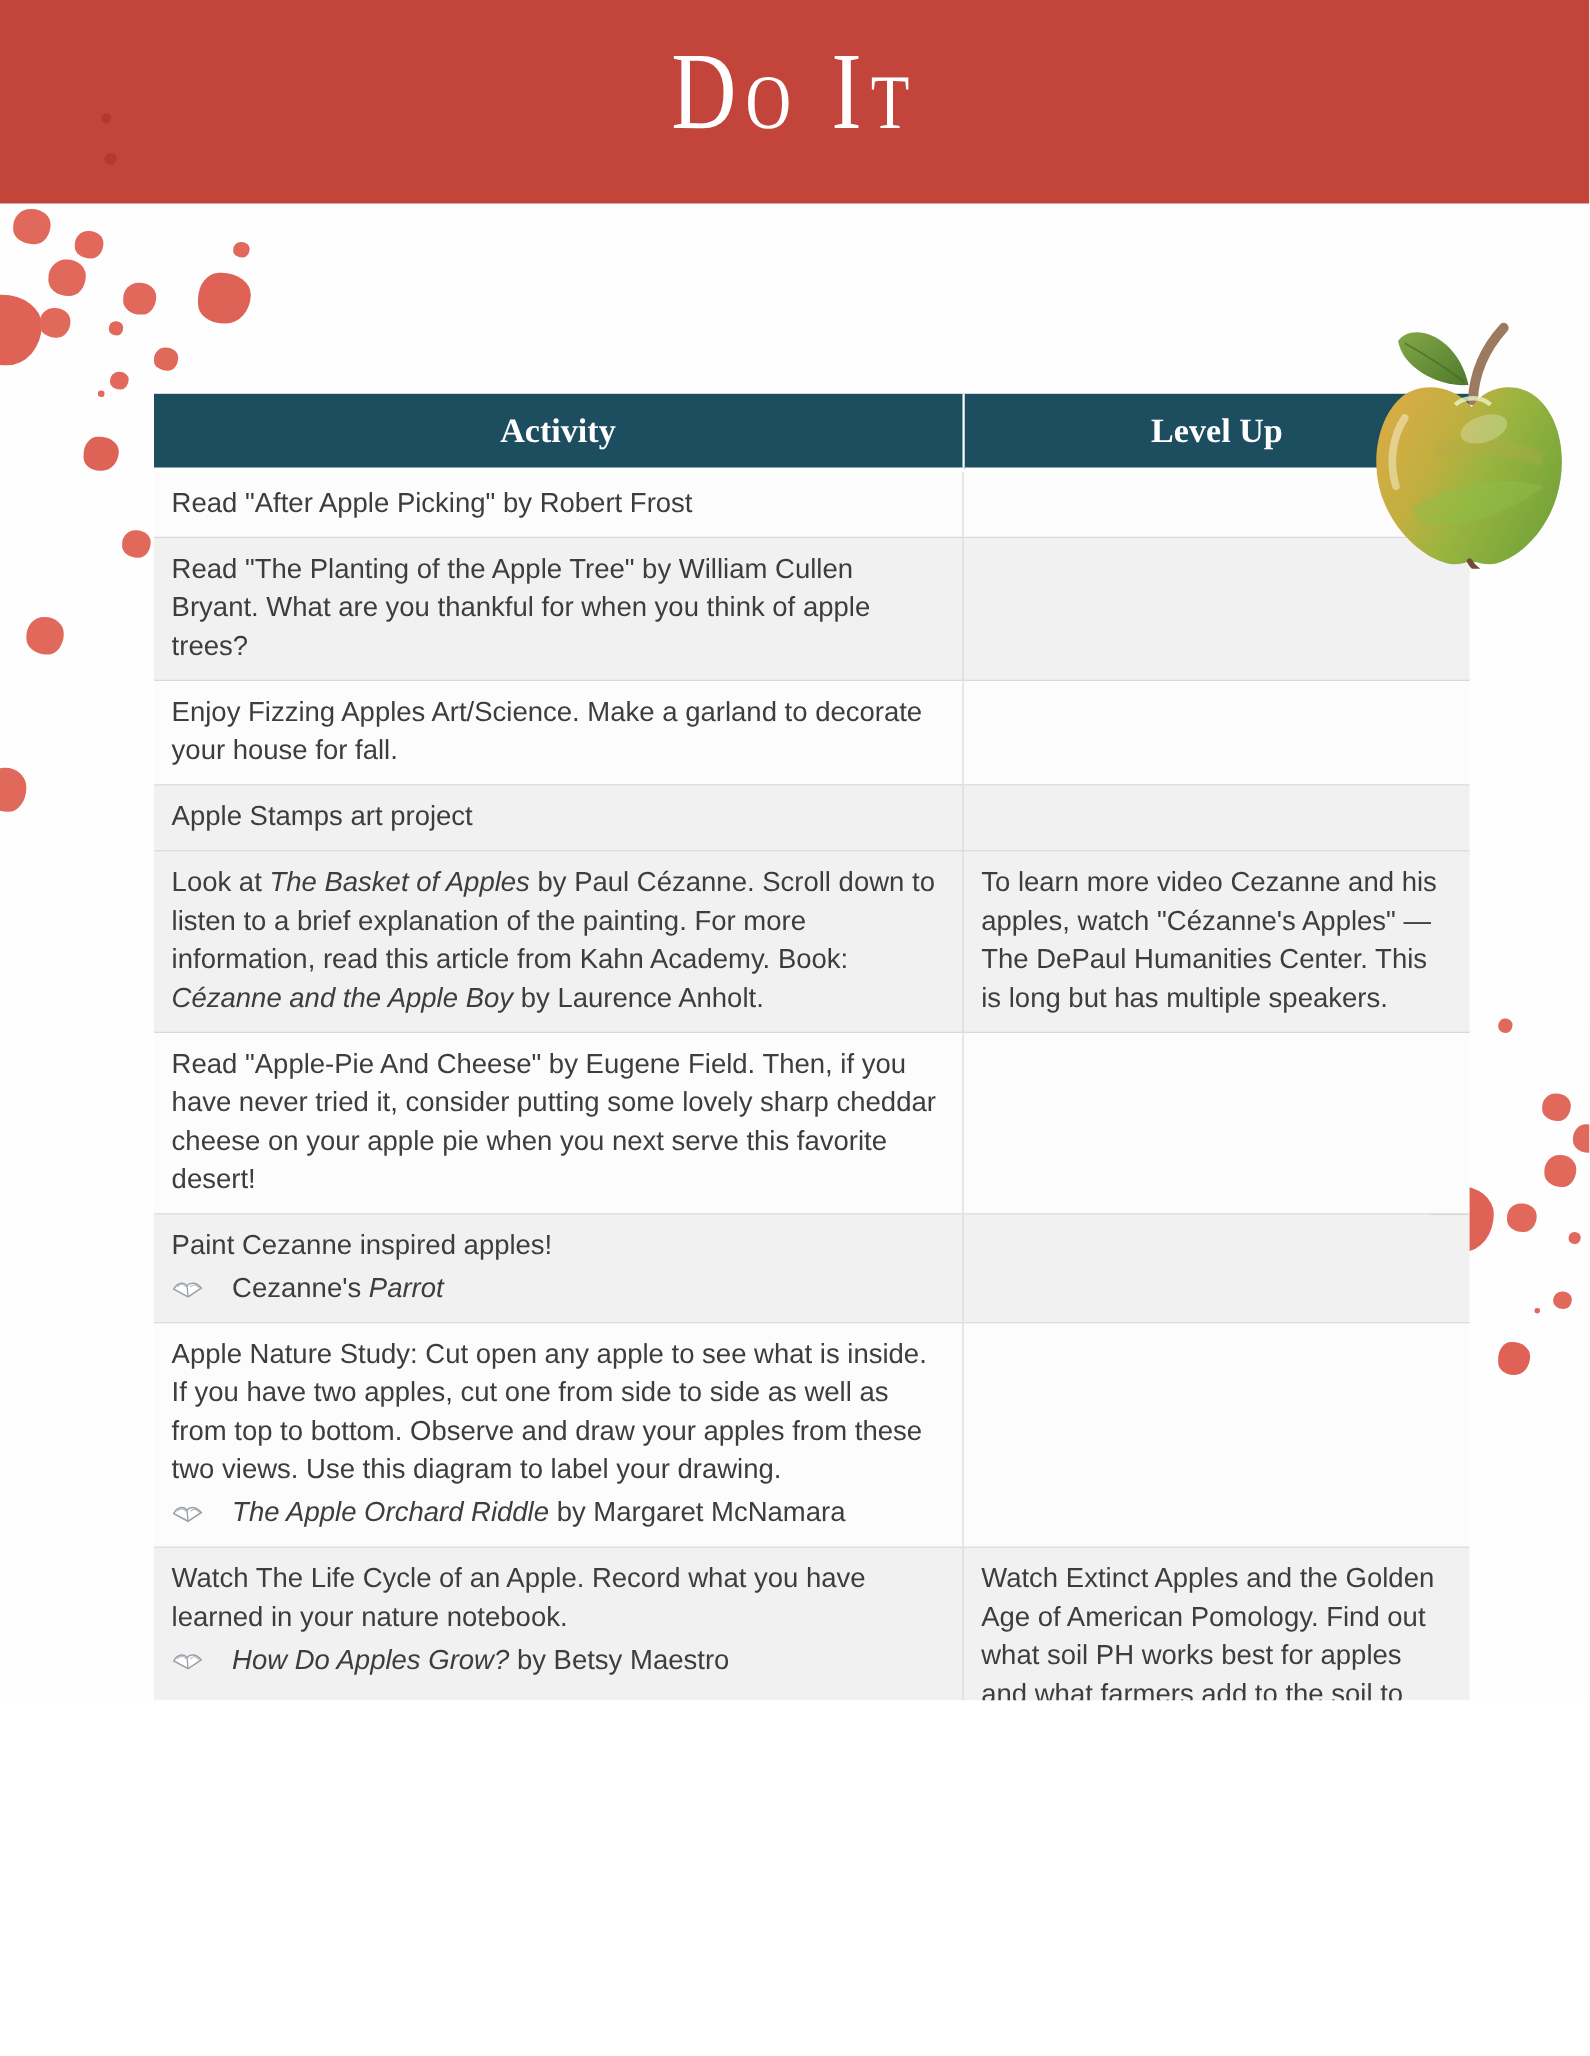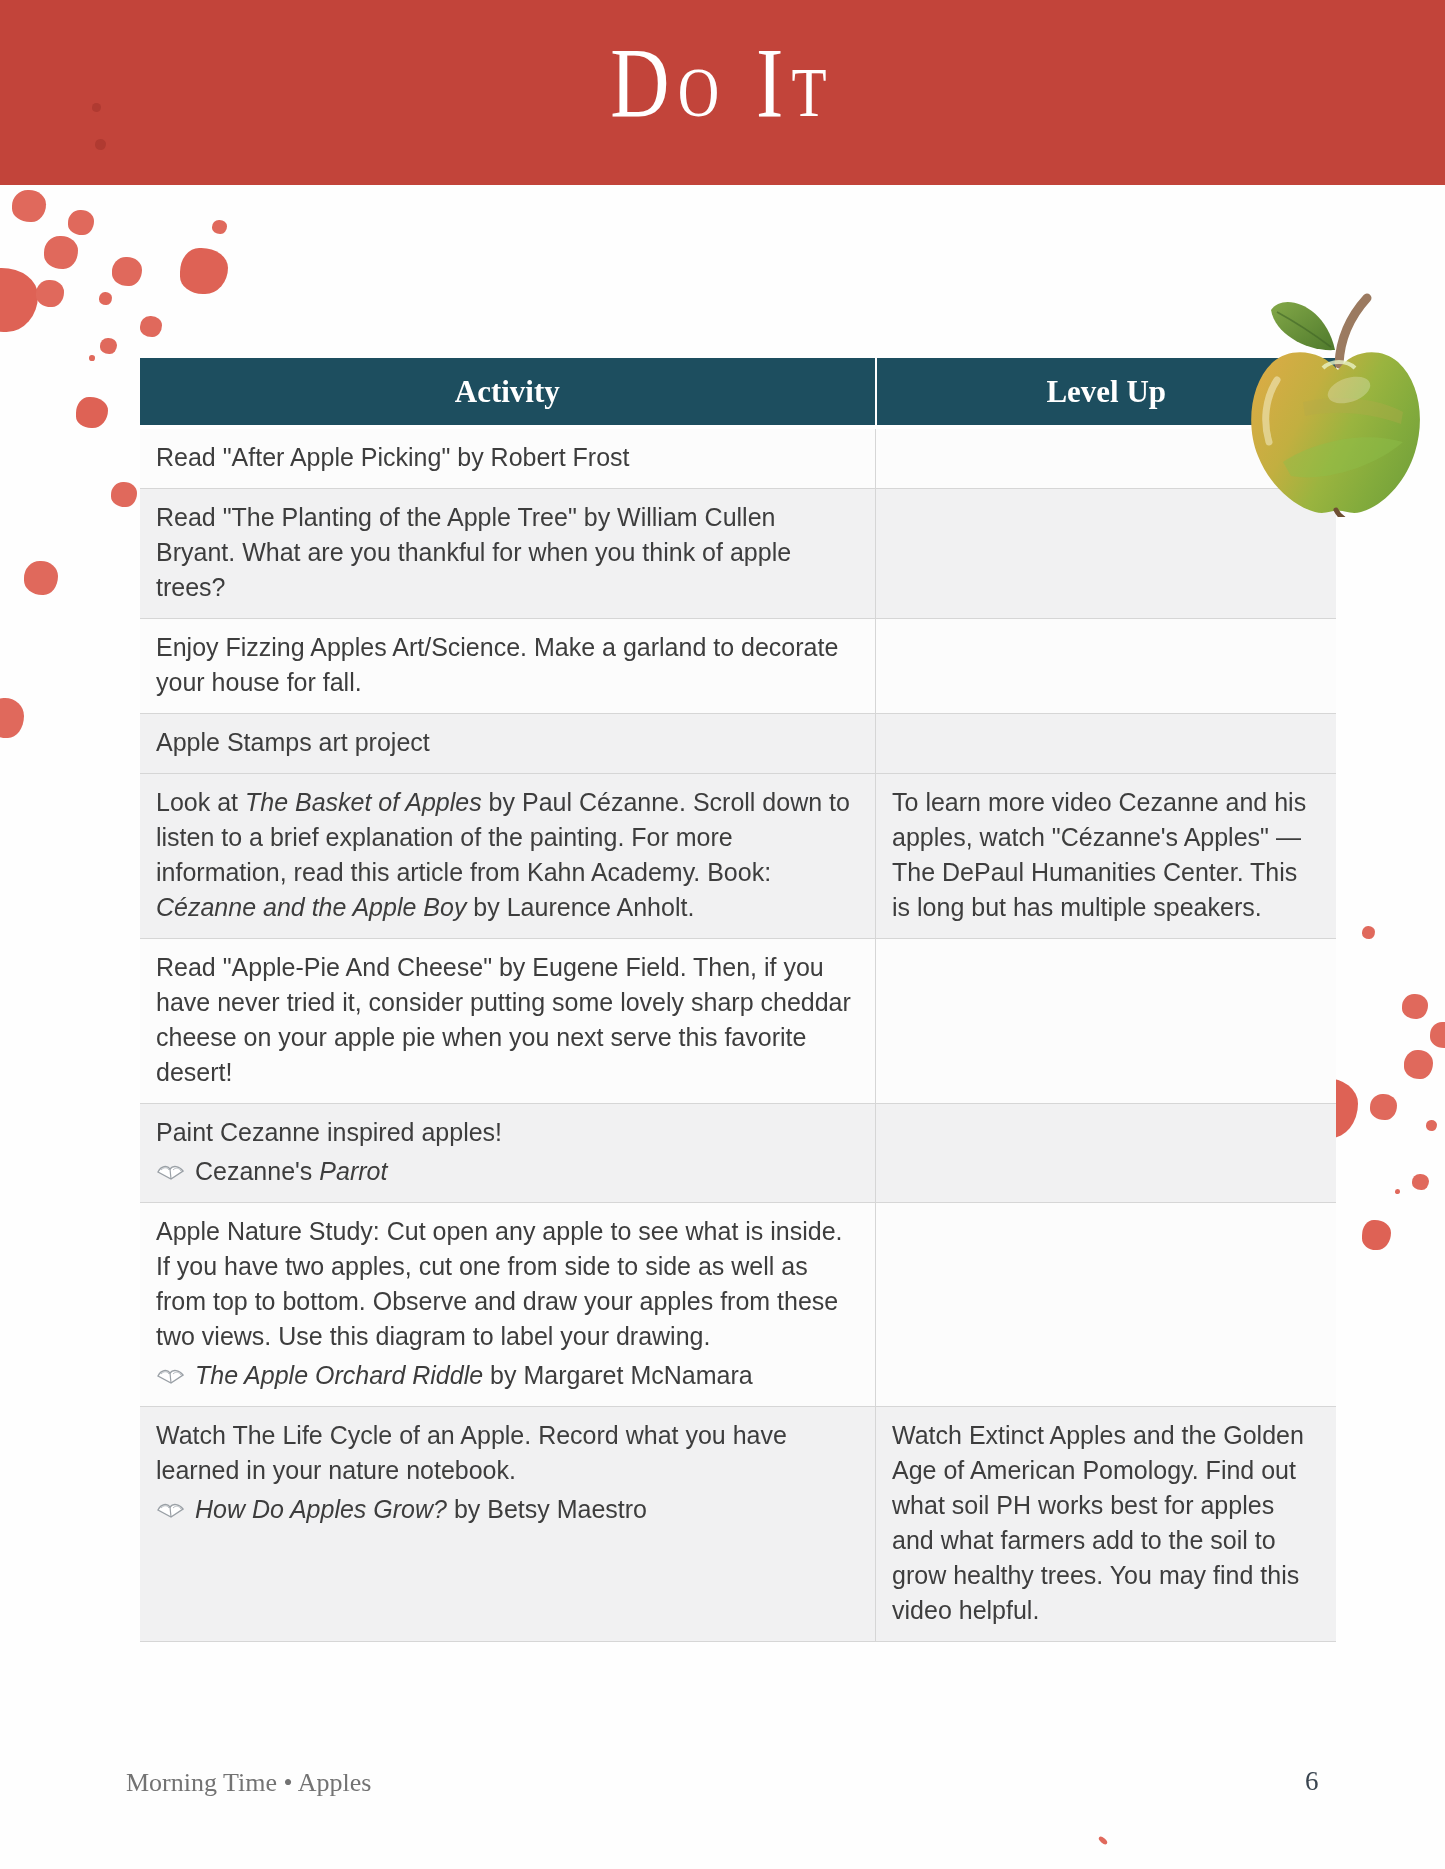--- a/index.html
+++ b/index.html
@@ -1,17 +1,17 @@
 <!DOCTYPE html>
 <html><head>
 <meta charset="utf-8">
 <style>
   html,body{margin:0;padding:0;background:#ffffff;}
   #page{
-    position:relative;width:1445px;height:1869px;overflow:hidden;
+    position:relative;width:1445px;height:1546px;overflow:hidden;
     background:#fefefe;font-family:"Liberation Sans",sans-serif;
   }
   
   #banner{
     position:absolute;left:0;top:0;width:1445px;height:185px;
     background:#c2443a;z-index:1;
   }
   #banner-title{
     position:absolute;left:0;top:28px;width:100%;text-align:center;
     font-family:"Liberation Serif",serif;font-variant:small-caps;
@@ -38,21 +38,21 @@
   }
   #activity-table th.first{border-right:2px solid #ffffff;}
   #activity-table td{
     vertical-align:top;padding:11px 18px 13px 16px;
     border-top:1px solid #d6d6d6;background:#fcfcfc;
   }
   #activity-table tr.alt td{background:#f1f1f2;}
   #activity-table td.lvl{border-left:1px solid #d6d6d6;}
   #activity-table tbody tr:first-child td{border-top:none;}
   #activity-table em{font-style:italic;}
-  .bookline{display:flex;align-items:center;gap:9px;margin-top:4px;}
+  .bookline{display:flex;align-items:center;gap:25px;margin-top:4px;}
   .bookline svg{flex:0 0 auto;}
   
   #apple{position:absolute;left:1243px;top:252px;z-index:4;}
   
   #footer-left{
     position:absolute;left:126px;top:1768px;
     font-family:"Liberation Serif",serif;font-size:26px;color:#737373;z-index:3;
   }
   #page-number{
     position:absolute;left:1305px;top:1766px;

